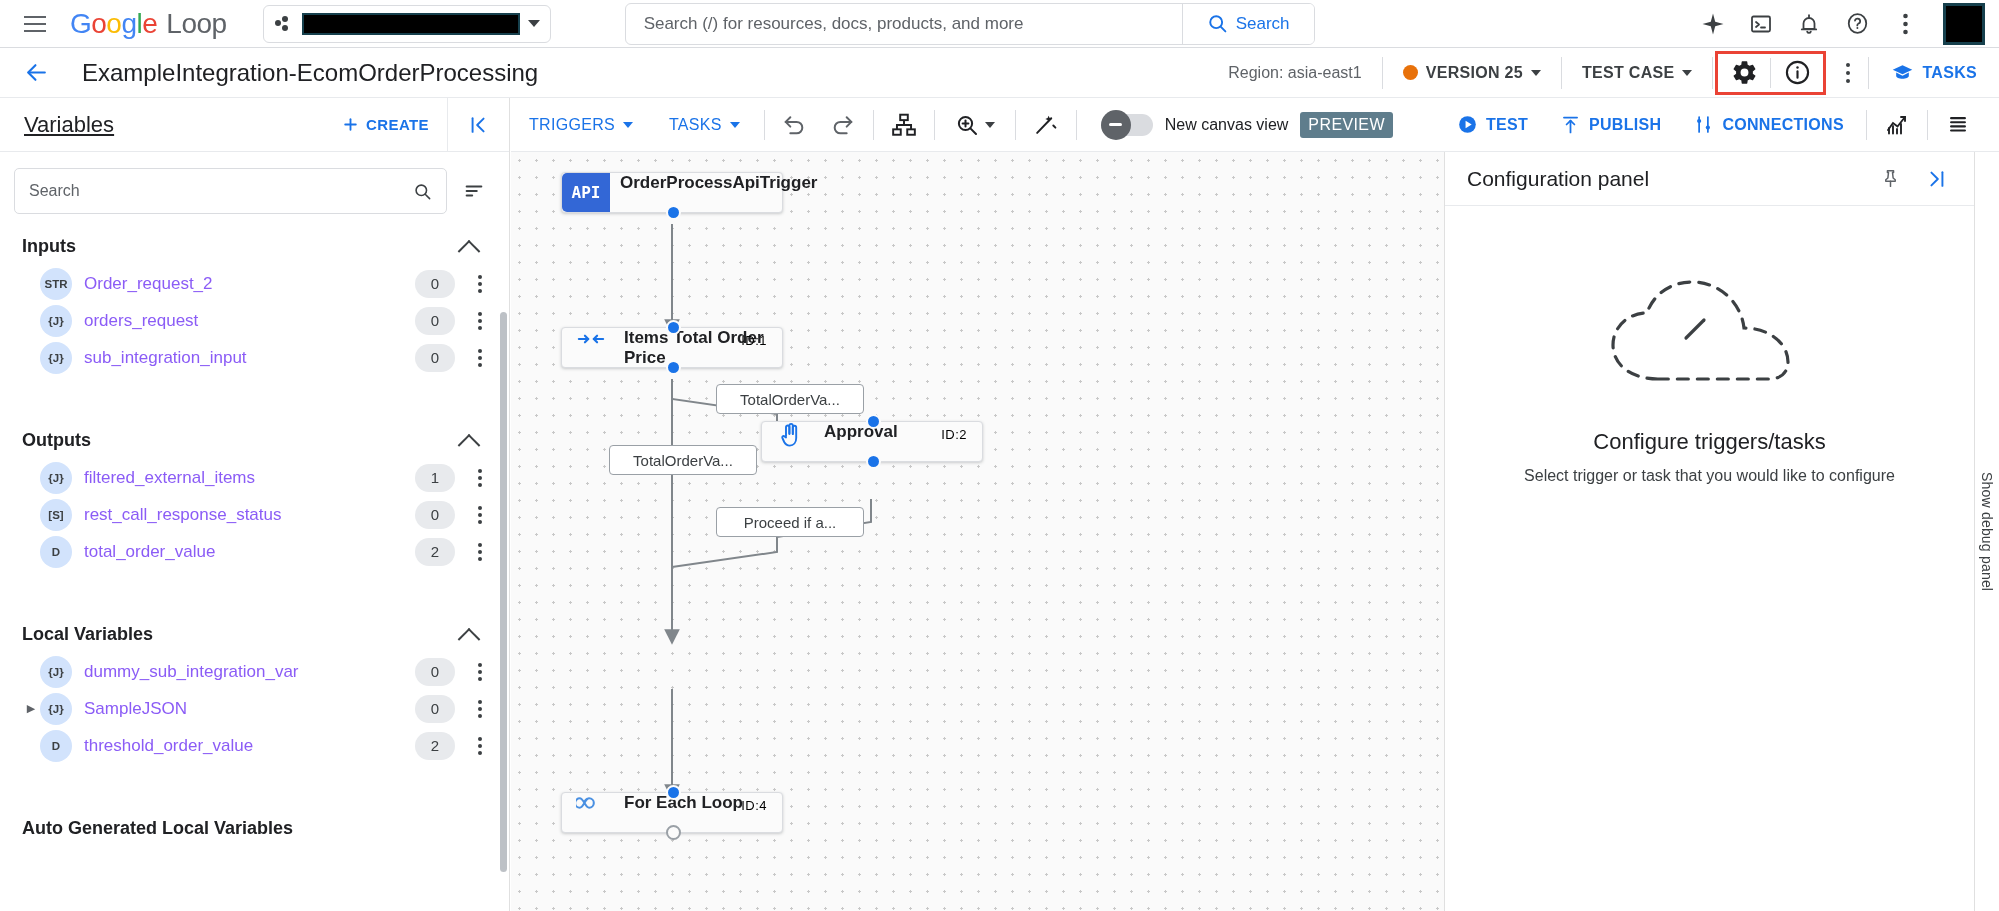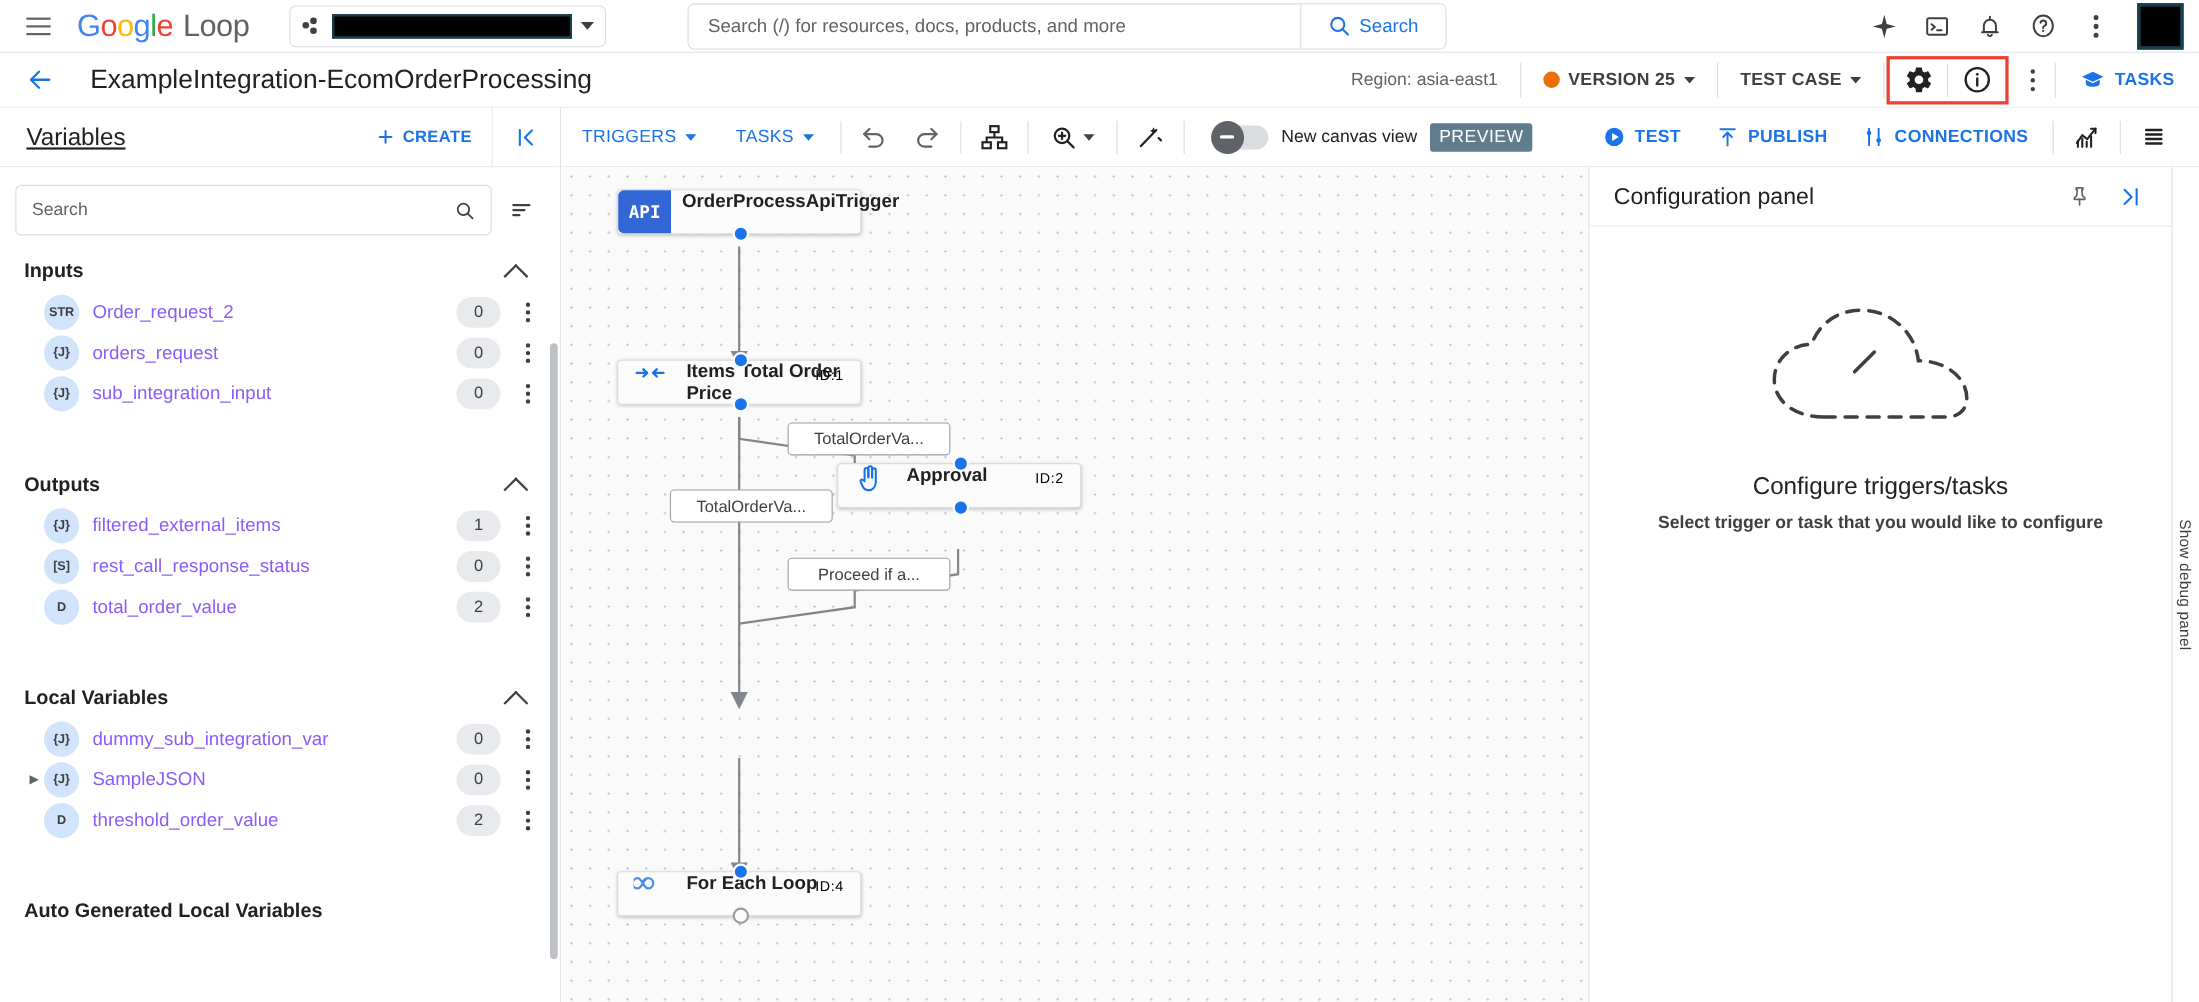--- a/index.html
+++ b/index.html
@@ -294,21 +294,21 @@
     border-bottom: 1px solid #e8eaed;
   }
   .cfg-head h3 { font-size: 21px; font-weight: 400; color: #202124; }
   .cfg-head .acts { margin-left: auto; display: flex; align-items: center; gap: 6px; padding-right: 18px; }
   .cfg-icon { width: 40px; height: 40px; display: flex; align-items: center; justify-content: center; cursor: pointer; }
   .cfg-body {
     display: flex; flex-direction: column; align-items: center;
     justify-content: flex-start; padding-top: 70px;
   }
   .cfg-title { font-size: 22px; color: #202124; margin-top: 28px; }
-  .cfg-sub { font-size: 16px; color: #3c4043; margin-top: 12px; font-weight: bold; }
+  .cfg-sub { font-size: 16px; color: #3c4043; margin-top: 12px; }
   .debug-strip {
     position: absolute; top: 152px; left: 1974px; width: 25px; height: 759px;
     border-left: 1px solid #e0e0e0; background: #fff;
     display: flex; align-items: center; justify-content: center; cursor: pointer;
   }
   .debug-strip span {
     writing-mode: vertical-rl; font-size: 14px; color: #3c4043; letter-spacing: .2px;
   }
 </style>
 </head>

